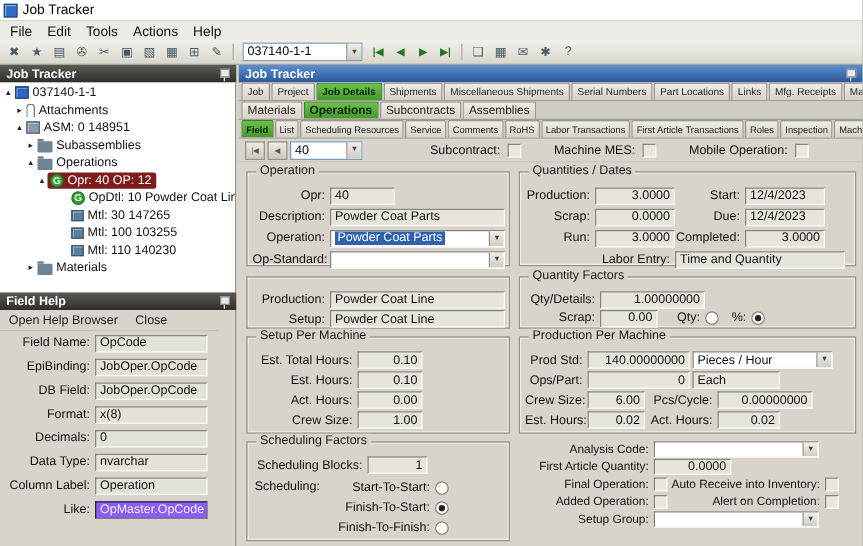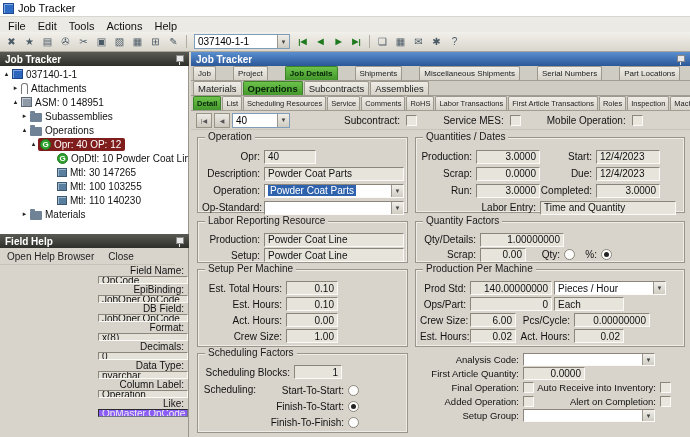--- a/index.html
+++ b/index.html
@@ -34,21 +34,21 @@
   .i-folder{width:12px;height:9px;background:#6f8296;border-radius:1px;position:relative;margin-top:2px;}
   .i-folder::before{content:"";position:absolute;top:-2px;left:0;width:5px;height:2px;background:#6f8296;border-radius:1px 1px 0 0;}
   .i-clip{width:7px;height:11px;border:1px solid #777;border-bottom:none;border-radius:3px 3px 0 0;box-sizing:border-box;}
   .i-gop{width:11px;height:11px;border-radius:50%;background:#2fa12f;border:1px solid #1d7a1d;color:#fff;font-size:8px;font-weight:bold;display:flex;align-items:center;justify-content:center;box-sizing:border-box;}
   .i-gop::before{content:"G";}
   .i-mtl{width:10px;height:9px;background:#5a7f9e;border:1px solid #3c566e;box-sizing:border-box;box-shadow:inset 1px 1px 0 #9cb9d0;}
   .sel{display:flex;align-items:center;background:#7f1d1d;color:#fff;border-radius:2px;padding:0 4px 0 1px;height:13px;}
   
   .fh{position:absolute;left:0;top:248px;width:189px;height:189px;background:#d8d4cc;border-right:1px solid #9a968c;box-sizing:border-box;}
   .fh-actions{display:flex;align-items:center;gap:14px;height:17px;padding-left:7px;border-bottom:1px solid #c6c2b8;font-size:10px;color:#222;width:175px;box-sizing:border-box;}
-  .fh-row{display:flex;align-items:flex-end;height:19px;flex-direction:column;}
+  .fh-row{display:flex;align-items:center;height:19px;}
   .fh-label{width:76px;text-align:right;font-size:10px;color:#111;padding-right:4px;flex:none;box-sizing:border-box;}
   .fh-val{width:90px;height:14px;background:#e4e1d9;border:1px solid;border-color:#8a867c #fbfaf6 #fbfaf6 #8a867c;font-size:10px;color:#111;display:flex;align-items:center;padding:0 3px;box-sizing:border-box;overflow:hidden;}
   .fh-val.dark{background:#8b5cf6;color:#eee;border-color:#26292d #70757b #70757b #26292d;}
   
   .sb{position:absolute;right:1px;top:248px;width:13px;height:189px;background:#efede7;border-left:1px solid #b5b1a7;box-sizing:border-box;}
   .sb-btn{height:13px;background:#d8d4cc;border:1px solid #989488;display:flex;align-items:center;justify-content:center;font-size:5px;color:#333;box-sizing:border-box;}
   .sb-btn.bottom{position:absolute;bottom:0;left:0;right:0;}
   .sb-thumb{position:absolute;left:0;right:0;top:13px;height:58px;background:#d8d4cc;border:1px solid #989488;box-sizing:border-box;}
   
   .tabs{position:absolute;left:191px;width:499px;height:15px;background:#cfccc3;display:flex;align-items:flex-end;padding-left:2px;box-sizing:border-box;border-bottom:1px solid #a19d93;overflow:hidden;}
@@ -242,42 +242,42 @@
     <div class="sb-btn">▲</div>
     <div class="sb-thumb"></div>
     <div class="sb-btn bottom">▼</div>
   </div>
 
   <div class="phdr blue" style="left:191px;top:52px;width:499px;">
     <span>Job Tracker</span>
     <span class="pin"></span>
   </div>
 
-  <div class="tabs t1" style="top:66px;gap:16px;">
+  <div class="tabs t1" style="top:66px;">
     <span class="tab">Job</span>
     <span class="tab">Project</span>
     <span class="tab active">Job Details</span>
     <span class="tab">Shipments</span>
     <span class="tab">Miscellaneous Shipments</span>
     <span class="tab">Serial Numbers</span>
     <span class="tab">Part Locations</span>
     <span class="tab">Links</span>
     <span class="tab">Mfg. Receipts</span>
     <span class="tab">Machine MES</span>
   </div>
 
   <div class="tabs t2" style="top:81px;">
     <span class="tab">Materials</span>
     <span class="tab active">Operations</span>
     <span class="tab">Subcontracts</span>
     <span class="tab">Assemblies</span>
   </div>
 
   <div class="tabs t3" style="top:96px;">
-    <span class="tab active">Detail</span>
+    <span class="tab active">Field</span>
     <span class="tab">List</span>
     <span class="tab">Scheduling Resources</span>
     <span class="tab">Service</span>
     <span class="tab">Comments</span>
     <span class="tab">RoHS</span>
     <span class="tab">Labor Transactions</span>
     <span class="tab">First Article Transactions</span>
     <span class="tab">Roles</span>
     <span class="tab">Inspection</span>
     <span class="tab">Machine MES</span>
@@ -285,21 +285,21 @@
 
   <div class="rectb">
     <span class="smallbtn">|◀</span>
     <span class="smallbtn">◀</span>
     <span class="reccombo">
       <span>40</span>
       <span class="dd">▼</span>
     </span>
     <span class="cblabel" style="margin-left:52px">Subcontract:</span>
     <span class="cb"></span>
-    <span class="cblabel" style="margin-left:24px">Service MES:</span>
+    <span class="cblabel" style="margin-left:24px">Machine MES:</span>
     <span class="cb"></span>
     <span class="cblabel" style="margin-left:24px">Mobile Operation:</span>
     <span class="cb"></span>
   </div>
 
   <div class="form">
 
     <div class="grp" style="left:6px;top:7px;width:211px;height:76px;">
       <span class="gt">Operation</span>
       <div class="frow">
@@ -346,21 +346,20 @@
         <span class="lb" style="width:56px">Completed:</span>
         <span class="fld num" style="width:64px">3.0000</span>
       </div>
       <div class="frow">
         <span class="lb" style="width:120px">Labor Entry:</span>
         <span class="fld" style="width:136px">Time and Quantity</span>
       </div>
     </div>
 
     <div class="grp" style="left:6px;top:91px;width:211px;height:42px;">
-      <span class="gt">Labor Reporting Resource</span>
       <div class="frow" style="height:15px">
         <span class="lb" style="width:62px">Production:</span>
         <span class="fld" style="width:140px">Powder Coat Line</span>
       </div>
       <div class="frow" style="height:16px">
         <span class="lb" style="width:62px">Setup:</span>
         <span class="fld" style="width:140px">Powder Coat Line</span>
       </div>
     </div>
 

